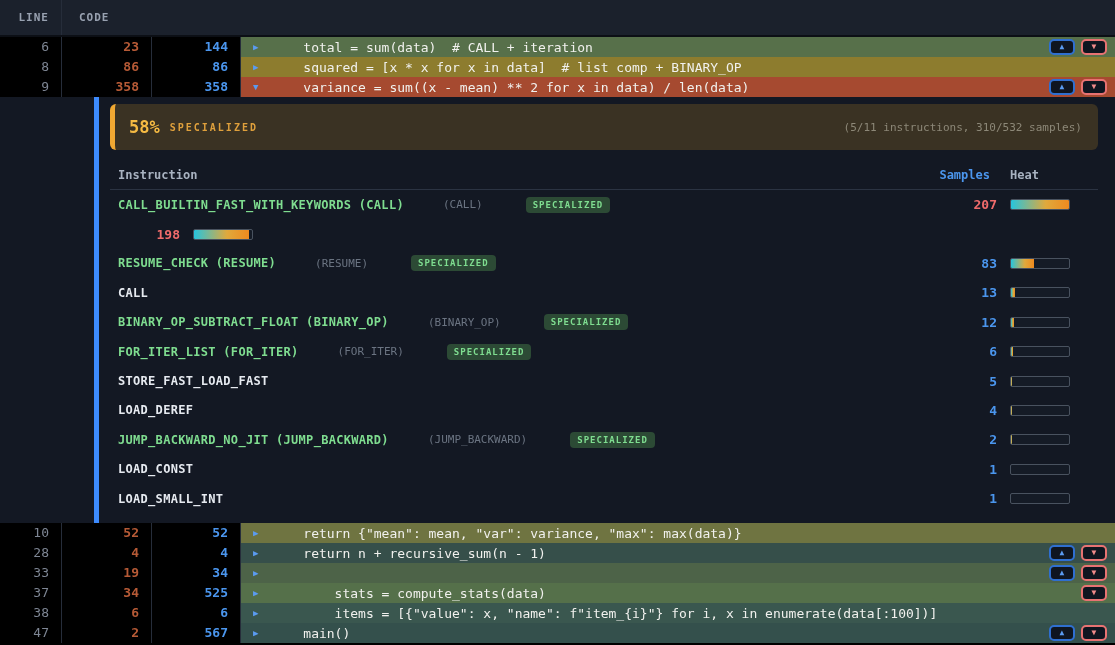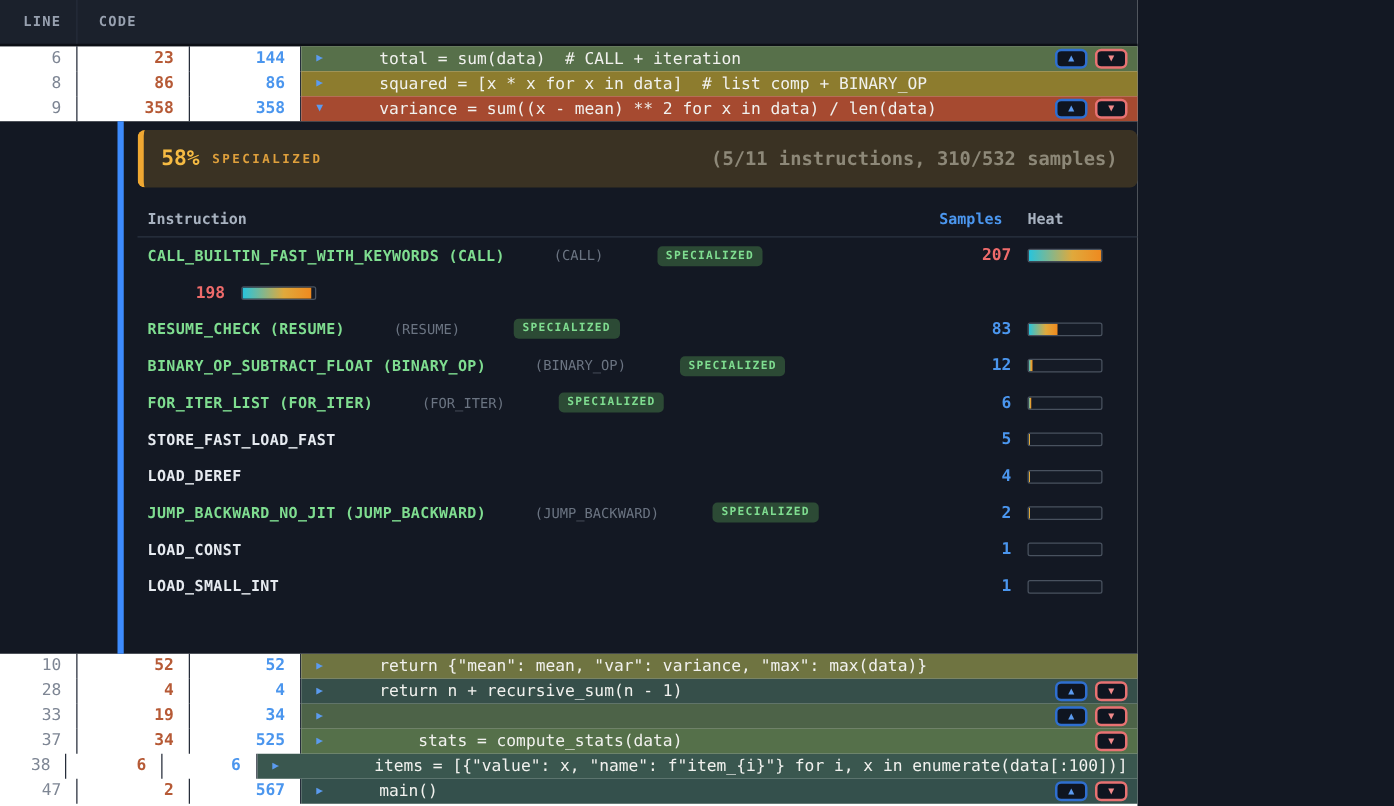--- a/index.html
+++ b/index.html
@@ -2,21 +2,21 @@
 <html><head>
 <meta charset="utf-8">
 <style>
   * { margin: 0; padding: 0; box-sizing: border-box; }
   html, body { background: #131823; }
   body {
     width: 1115px; height: 645px; overflow: hidden;
     font-family: "DejaVu Sans Mono", "Liberation Mono", monospace;
     color: #e8ecf2;
   }
-  .app { width: 910px; height: 645px; position: relative; background: #ffffff; }
+  .app { width: 1115px; height: 645px; position: relative; background: #000000; }
 
   
   .thead {
     display: flex; height: 37px; align-items: center;
     background: #1b212c; border-bottom: 2px solid #0c0f15;
     font-size: 11px; font-weight: bold; letter-spacing: 1px;
   }
   .col-line  { width: 62px;  text-align: right; padding-right: 12px; border-right: 1px solid #262d3a; }
   .col-self  { width: 90px;  text-align: right; padding-right: 12px; border-right: 1px solid #262d3a; }
   .col-total { width: 89px;  text-align: right; padding-right: 12px; border-right: 1px solid #262d3a; }
@@ -51,21 +51,21 @@
   .panel-accent { position: absolute; left: 94px; top: 0; bottom: 0; width: 5px; background: #3d8bfd; }
   .panel-content { margin-left: 110px; width: 988px; }
 
   .banner {
     margin-top: 7px; height: 46px; border-radius: 6px;
     background: #3a3223; border-left: 5px solid #f0a832;
     display: flex; align-items: center; padding: 0 16px 0 14px;
   }
   .banner-pct { font-size: 17px; font-weight: bold; color: #f6bb43; }
   .banner-label { margin-left: 10px; font-size: 10px; font-weight: bold; color: #dfa03c; letter-spacing: 2px; }
-  .banner-summary { margin-left: auto; font-size: 15px; color: #8d8878; font-weight: bold; }
+  .banner-summary { margin-left: auto; font-size: 11px; color: #8d8878; }
 
   .itable-head {
     margin-top: 11px; height: 29px; display: flex; align-items: center;
     border-bottom: 1px solid #2b3342; font-size: 12px; font-weight: bold;
   }
   .ih-name { flex: 1; color: #a8b2c0; padding-left: 8px; }
   .ih-samples { width: 70px; text-align: right; color: #4b96ee; }
   .ih-heat { width: 88px; margin-left: 20px; color: #a8b2c0; }
 
   .instr-row { display: flex; align-items: center; height: 29.4px; }
@@ -178,20 +178,32 @@
     </div>
     <div class="in-samples">83</div>
     <div class="in-heat">
       <div class="heat-bar">
         <div class="heat-fill" style="width: 40.0966%;"></div>
       </div>
     </div>
   </div>
           <div class="instr-row">
     <div class="in-name-wrap">
+      <span class="in-name">CALL</span>
+
+    </div>
+    <div class="in-samples">13</div>
+    <div class="in-heat">
+      <div class="heat-bar">
+        <div class="heat-fill" style="width: 6.28019%;"></div>
+      </div>
+    </div>
+  </div>
+          <div class="instr-row">
+    <div class="in-name-wrap">
       <span class="in-name specialized">BINARY_OP_SUBTRACT_FLOAT (BINARY_OP)</span>
       <span class="in-base">(BINARY_OP)</span>
       <span class="in-badge">SPECIALIZED</span>
     </div>
     <div class="in-samples">12</div>
     <div class="in-heat">
       <div class="heat-bar">
         <div class="heat-fill" style="width: 5.7971%;"></div>
       </div>
     </div>

